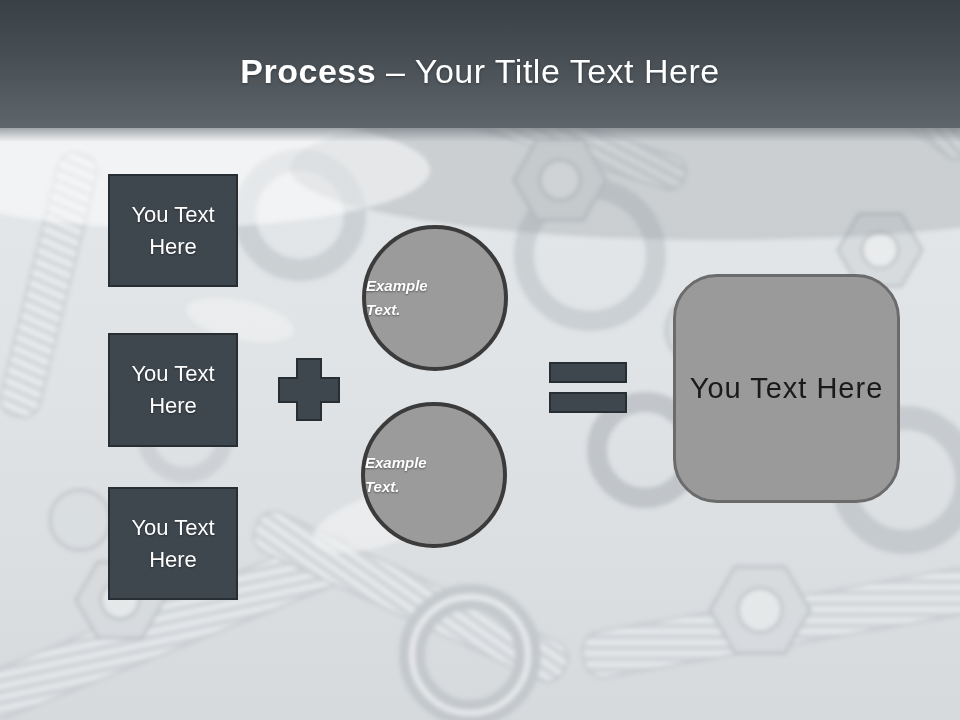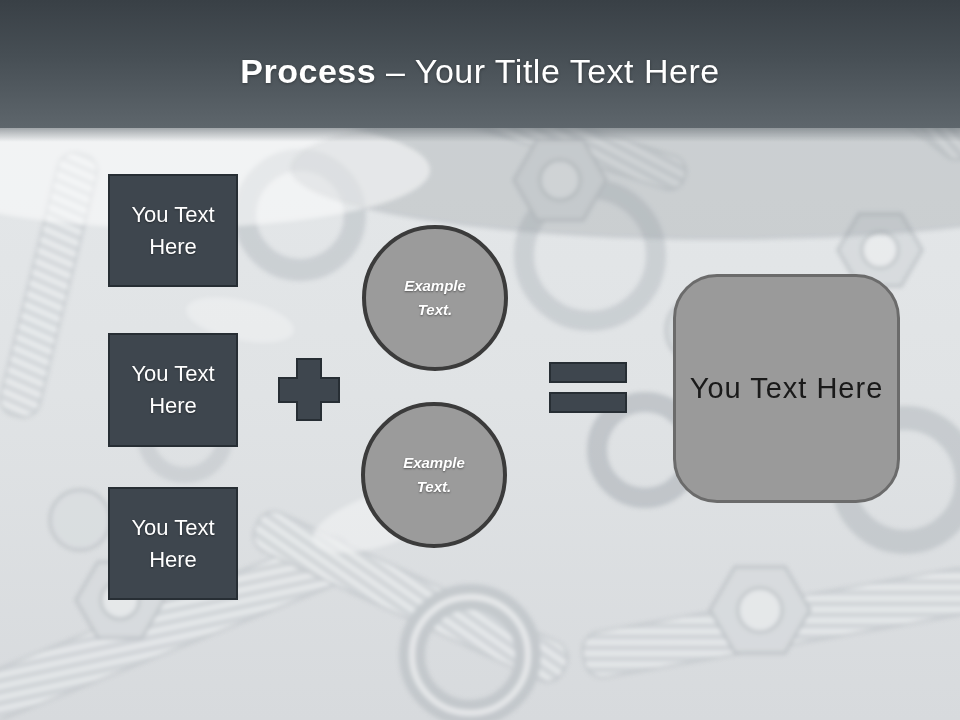--- a/index.html
+++ b/index.html
@@ -29,21 +29,21 @@
     background:var(--shape-dark);border:2px solid var(--shape-dark-border);
     display:flex;align-items:center;justify-content:center;cursor:pointer;}
   .pbox .lbl{display:block;width:104px;text-align:center;color:var(--box-text);
     font-size:22px;line-height:32px;text-shadow:0 1px 2px rgba(0,0,0,.4);}
   .pbox1{top:174px;} .pbox2{top:333px;height:114px;} .pbox3{top:487px;}
 
   .plus-shape{position:absolute;left:278px;top:358px;z-index:3;}
 
   .ex-circle{position:absolute;width:146px;height:146px;border-radius:50%;z-index:3;
     background:var(--circle-fill);border:4px solid var(--circle-border);
-    display:flex;flex-direction:column;align-items:center;justify-content:center;cursor:pointer;}
+    display:flex;flex-direction:column;align-items:flex-start;justify-content:center;cursor:pointer;}
   .ex-circle .cline{color:var(--circle-text);font-size:15px;font-weight:700;font-style:italic;
     line-height:24px;text-align:center;text-shadow:0 1px 2px rgba(0,0,0,.45);}
   .circle1{left:362px;top:225px;}
   .circle2{left:361px;top:402px;}
 
   .equals-shape{position:absolute;left:549px;top:362px;width:78px;z-index:3;}
   .equals-shape .bar{width:78px;height:21px;background:var(--shape-dark);
     border:2px solid var(--shape-dark-border);}
   .equals-shape .bar + .bar{margin-top:9px;}
 

